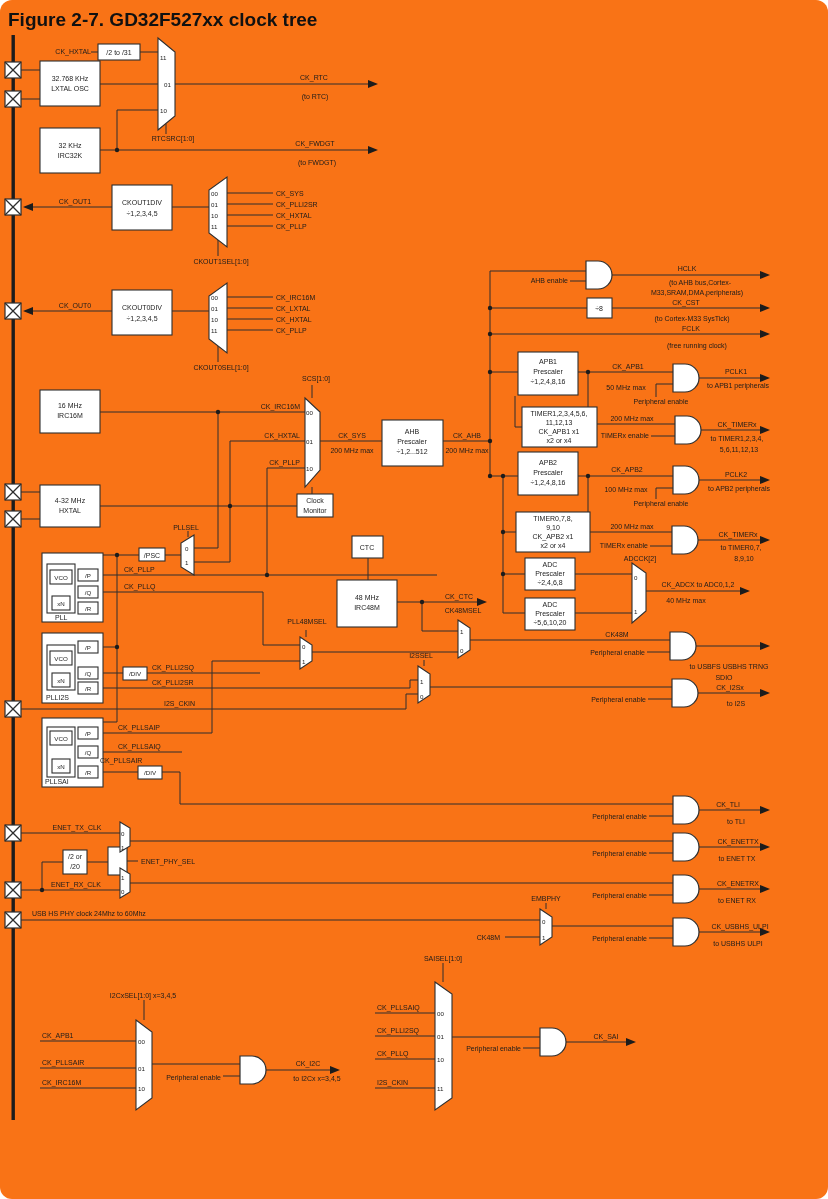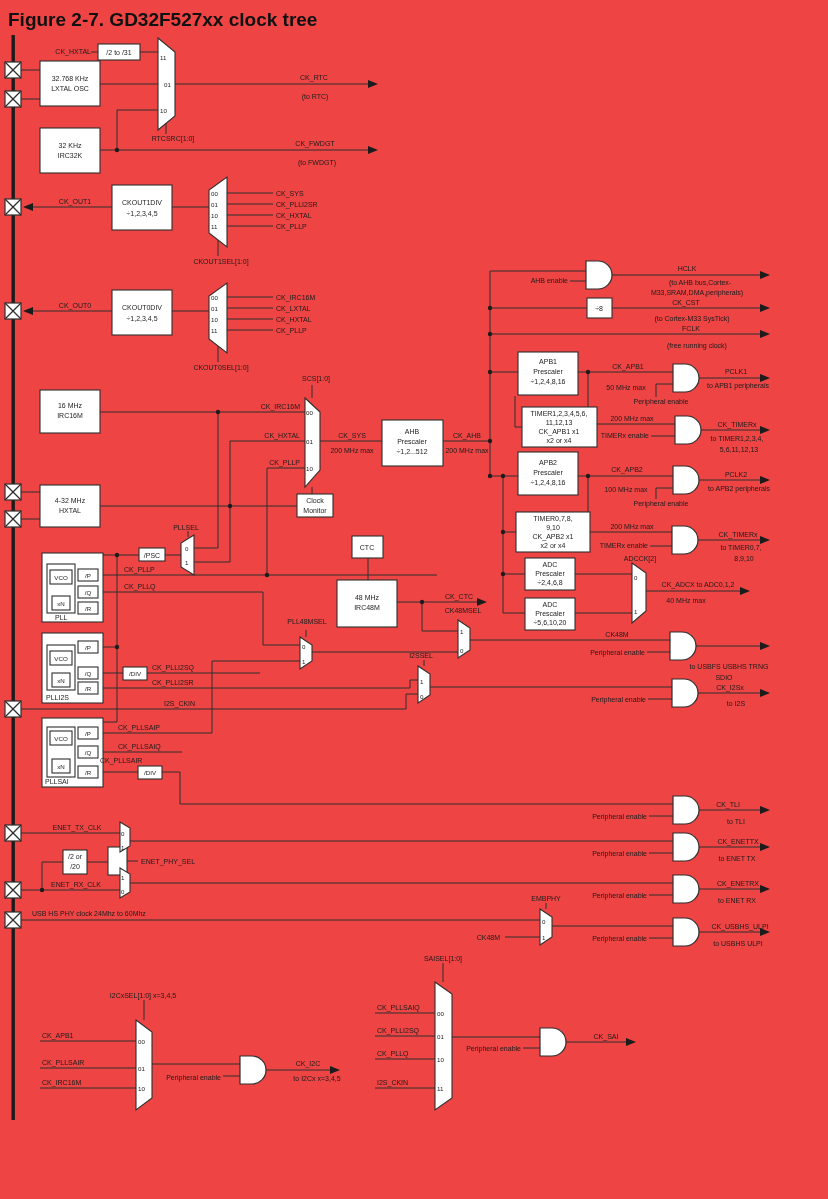--- a/index.html
+++ b/index.html
@@ -1,16 +1,16 @@
 <!DOCTYPE html>
 <html><head>
 <meta charset="utf-8">
 <style>
   html,body { margin:0; padding:0; background:#ffffff; }
-  .page { position:relative; width:828px; height:1199px; background:#ef4444; overflow:hidden; }
+  .page { position:relative; width:828px; height:1199px; background:#f97316; overflow:hidden;border-radius:12px; }
   svg { font-family:"Liberation Sans", sans-serif; }
   svg text { fill:#1c1c1c; font-size:7px; font-family:"Liberation Sans", sans-serif; }
   .t6 { font-size:6.2px; }
   .mid { text-anchor:middle; }
   .end { text-anchor:end; }
   .title { font-size:19px; font-weight:bold; fill:#111; }
   .w line { stroke:#2e2e2e; stroke-width:1; }
   rect.b, polygon.m { fill:#fff; stroke:#2e2e2e; stroke-width:1.1; }
   path.g { fill:#fff; stroke:#2e2e2e; stroke-width:1.2; }
   circle.d { fill:#1c1c1c; }

